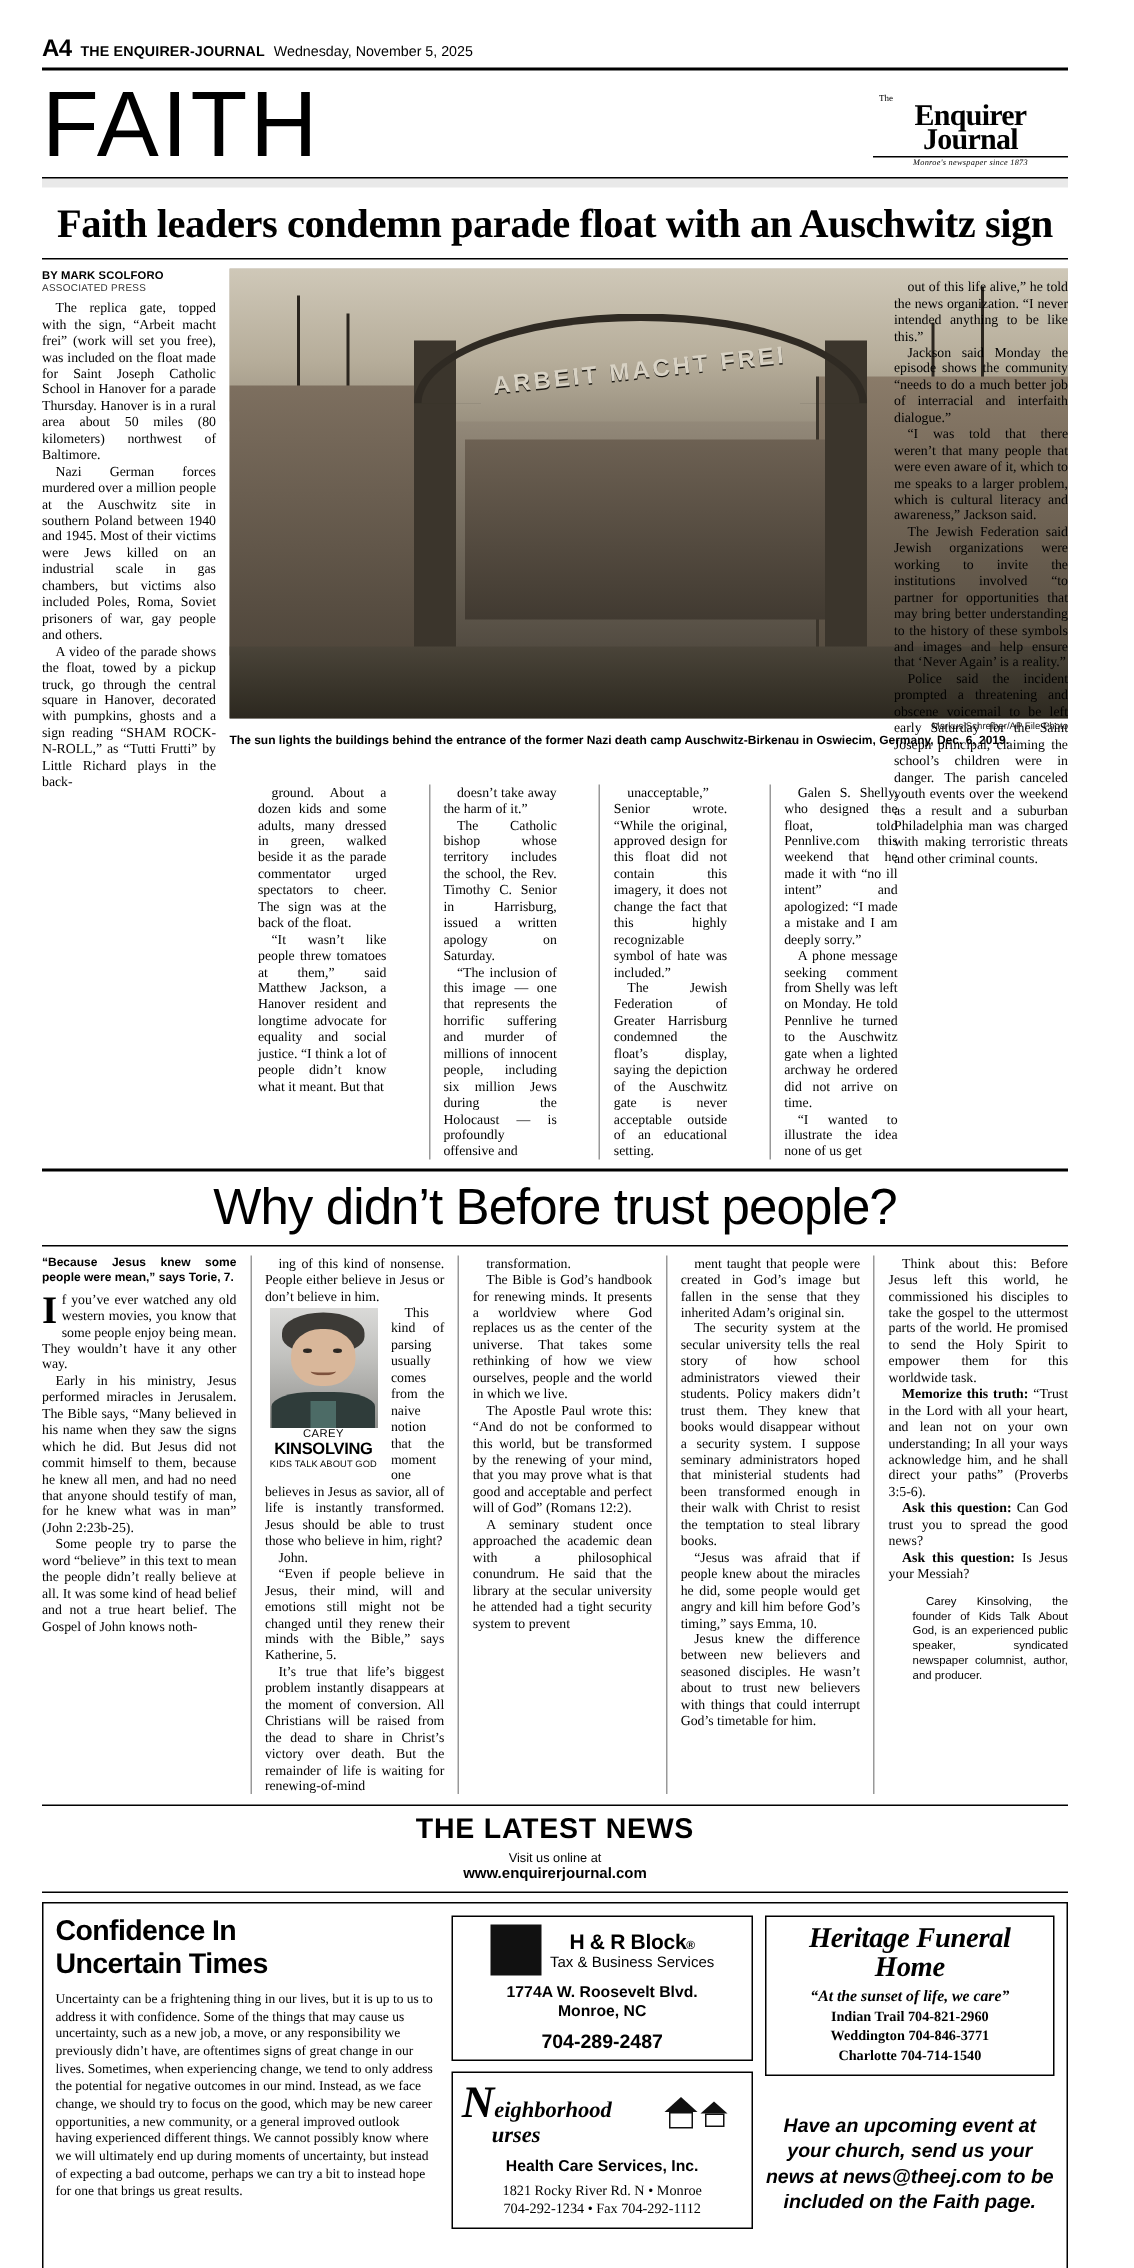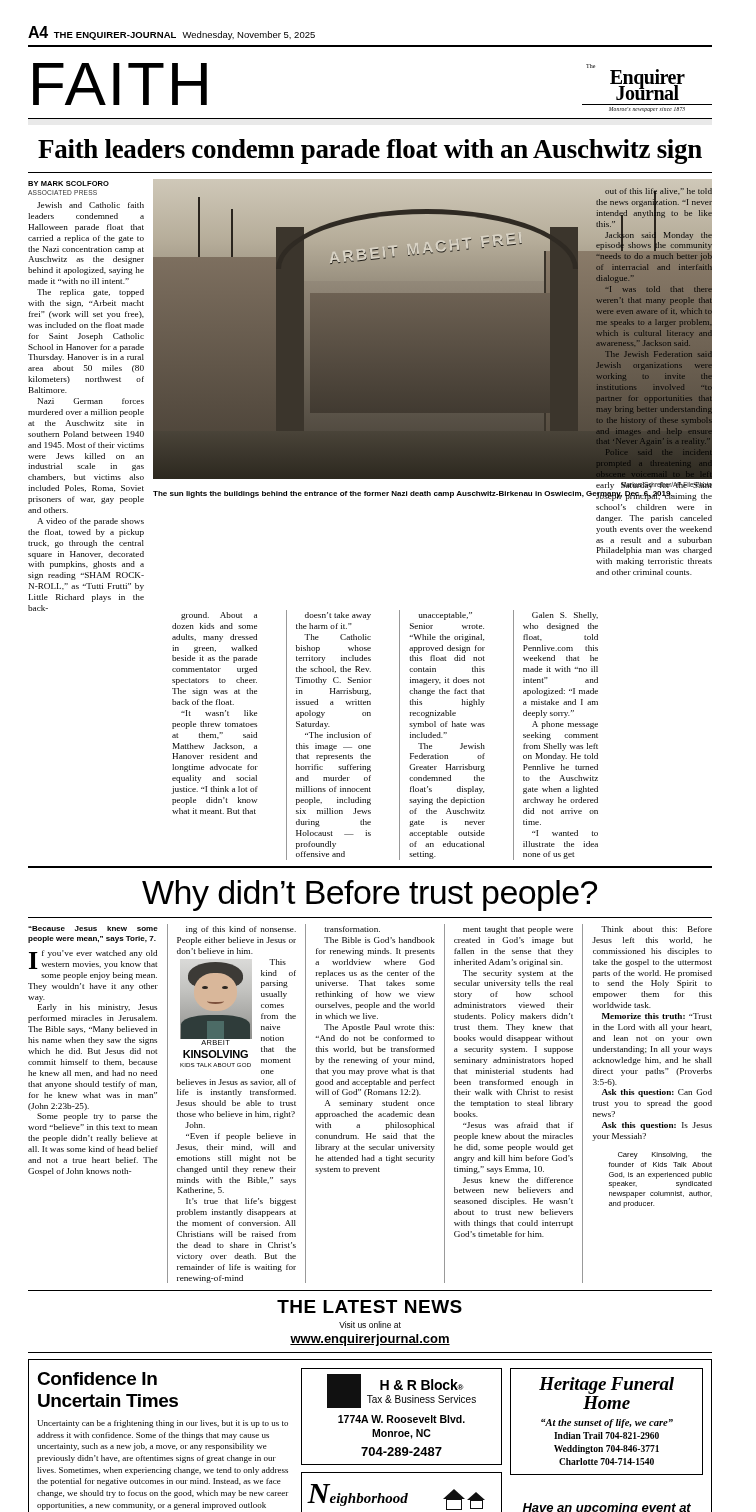--- a/index.html
+++ b/index.html
@@ -119,21 +119,21 @@
   .mug-name2 { font-family:"Liberation Sans", sans-serif; font-weight:bold; font-size:11px; text-align:center; letter-spacing:-0.2px; }
   .mug-name3 { font-family:"Liberation Sans", sans-serif; font-size:6.2px; text-align:center; letter-spacing:0.1px; }
   .mugbox { width:78px; float:left; margin:2px 6px 2px 0; }
   .bold-run { font-weight:bold; }
   .italic-bio { font-family:"Liberation Sans", sans-serif; font-size:7.6px; line-height:1.3; }
 
   
   .latest { border-top:1.5px solid #000; border-bottom:1.5px solid #000; margin-top:7px; padding:5px 0 6px 0; text-align:center; }
   .latest-h { font-family:"Liberation Sans", sans-serif; font-weight:bold; font-size:19px; letter-spacing:0.5px; }
   .latest-s { font-family:"Liberation Sans", sans-serif; font-size:8.5px; margin-top:2px; }
-  .latest-u { font-family:"Liberation Sans", sans-serif; font-weight:bold; font-size:13px; margin-top:1px;text-decoration:underline; }
+  .latest-u { font-family:"Liberation Sans", sans-serif; font-weight:bold; font-size:10px; margin-top:1px; }
 
   
   .adzone { border:1.5px solid #000; margin-top:6px; display:grid;
     grid-template-columns:1.22fr 0.96fr 0.92fr; gap:0 8px; padding:8px 8px 10px 8px; height:274px; }
   .ad-head { font-family:"Liberation Sans", sans-serif; font-weight:bold; font-size:19px; line-height:1.12; letter-spacing:-0.4px; }
   .ad-body { font-size:9px; line-height:1.3; text-align:left; margin-top:7px; }
 
   .box { border:1px solid #000; padding:5px 6px; text-align:center; }
   .hr-logo { display:flex; align-items:center; justify-content:center; gap:6px; }
   .hr-sq { width:34px; height:34px; background:#111; }
@@ -182,21 +182,20 @@
   <div class="graybar"></div>
 
   <div class="headline1">Faith leaders condemn parade float with an Auschwitz sign</div>
   <div class="hr-under"></div>
 
   <div class="story1">
     <div>
       <div class="byline">BY MARK SCOLFORO</div>
       <div class="byline-src">ASSOCIATED PRESS</div>
       <div class="col" style="margin-top:4px;">
-        <p>Jewish and Catholic faith leaders condemned a Halloween parade float that carried a replica of the gate to the Nazi concentration camp at Auschwitz as the designer behind it apologized, saying he made it “with no ill intent.”</p>
         <p>The replica gate, topped with the sign, “Arbeit macht frei” (work will set you free), was included on the float made for Saint Joseph Catholic School in Hanover for a parade Thursday. Hanover is in a rural area about 50 miles (80 kilometers) northwest of Baltimore.</p>
         <p>Nazi German forces murdered over a million people at the Auschwitz site in southern Poland between 1940 and 1945. Most of their victims were Jews killed on an industrial scale in gas chambers, but victims also included Poles, Roma, Soviet prisoners of war, gay people and others.</p>
         <p>A video of the parade shows the float, towed by a pickup truck, go through the central square in Hanover, decorated with pumpkins, ghosts and a sign reading “SHAM ROCK-N-ROLL,” as “Tutti Frutti” by Little Richard plays in the back-</p>
       </div>
     </div>
 
     <div class="photo-wrap">
       <div class="photo">
         <div class="sky"></div>
         <div class="tree1"></div>
@@ -265,21 +264,21 @@
       <div class="mugbox">
         <div class="mug" style="float:none; margin:0 auto;">
           <div class="hair"></div>
           <div class="face"></div>
           <div class="eyeL"></div>
           <div class="eyeR"></div>
           <div class="smile"></div>
           <div class="body"></div>
           <div class="shirt"></div>
         </div>
-        <div class="mug-name1">ARBEIT</div>
+        <div class="mug-name1">CAREY</div>
         <div class="mug-name2">KINSOLVING</div>
         <div class="mug-name3">KIDS TALK ABOUT GOD</div>
       </div>
       <p>This kind of parsing usually comes from the naive notion that the moment one believes in Jesus as savior, all of life is instantly transformed. Jesus should be able to trust those who believe in him, right?</p>
       <p>John.</p>
       <p>“Even if people believe in Jesus, their mind, will and emotions still might not be changed until they renew their minds with the Bible,” says Katherine, 5.</p>
       <p>It’s true that life’s biggest problem instantly disappears at the moment of conversion. All Christians will be raised from the dead to share in Christ’s victory over death. But the remainder of life is waiting for renewing-of-mind</p>
     </div>
 
     <div class="col divider-v" style="padding-left:9px;">

